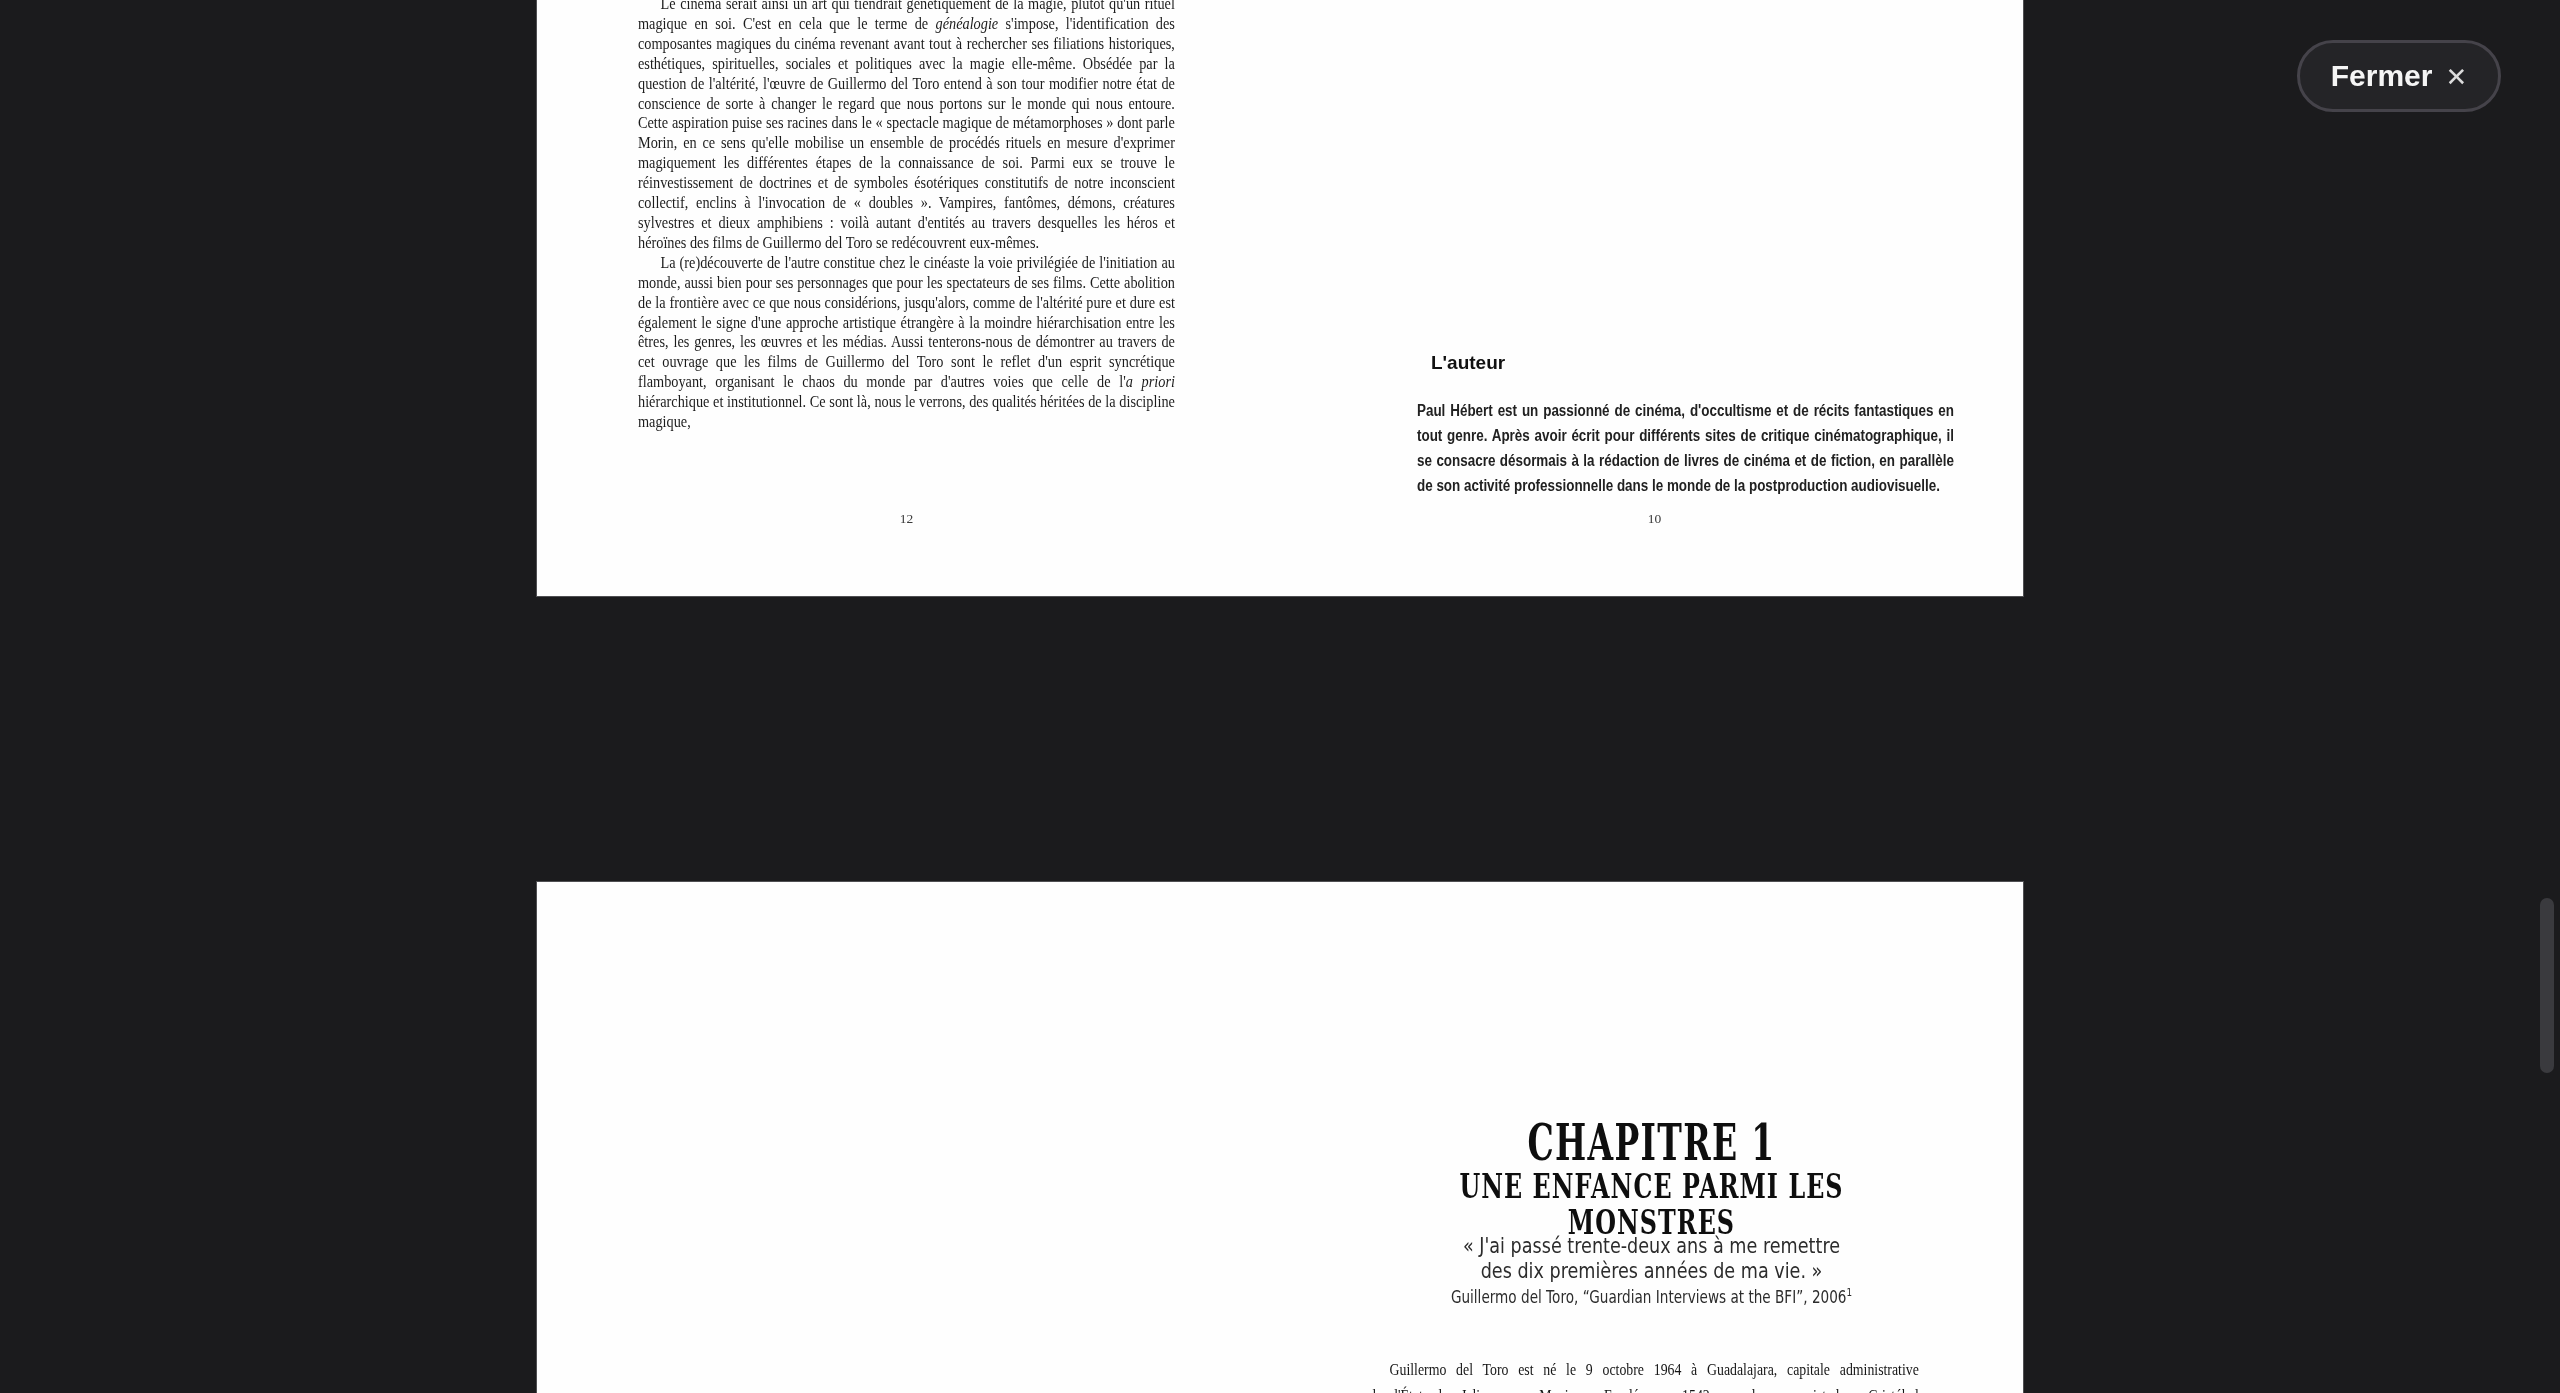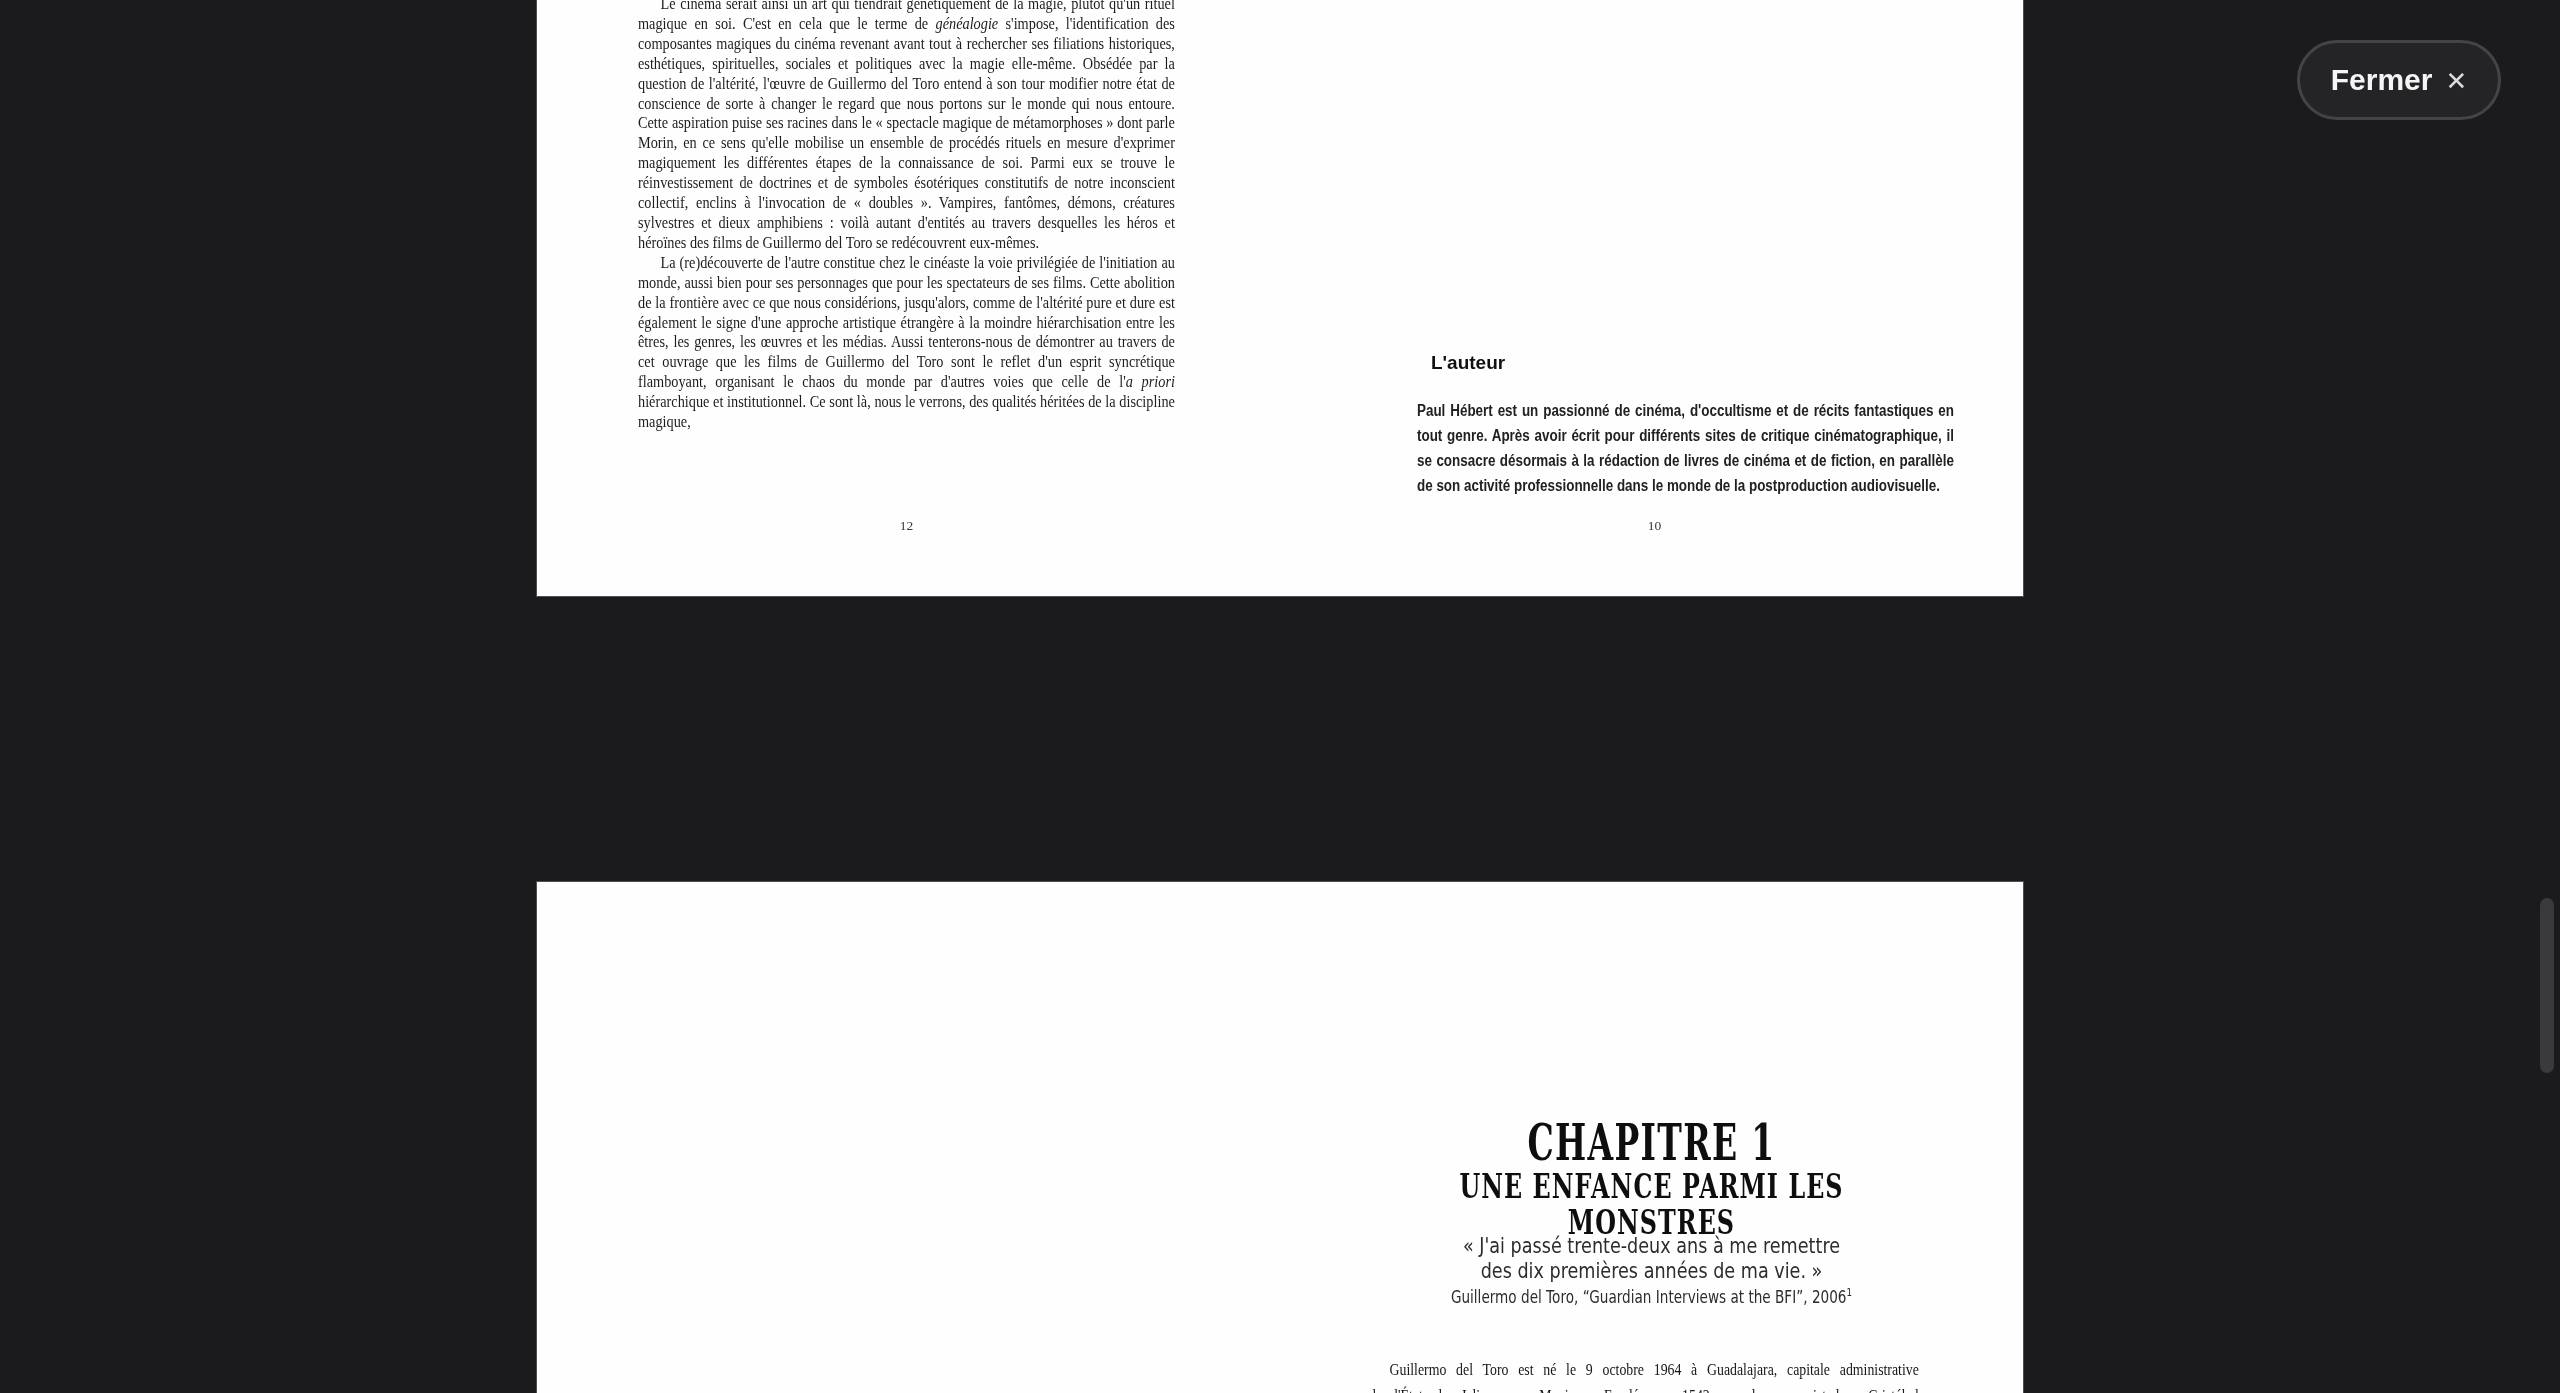--- a/index.html
+++ b/index.html
@@ -23,21 +23,21 @@
   
   .p12-text{position:absolute;left:101px;top:34px;width:537px;overflow:visible;}
   .p12-text-inner{
     width:620px;transform:scaleX(.866);transform-origin:0 0;
     font-size:16.5px;line-height:19.9px;text-align:justify;color:#1c1c1c;
   }
   .p12-text-inner p{text-indent:26px;}
 
   .page-num{
     position:absolute;width:537px;text-align:center;top:551px;
-    font-size:13.5px;color:#3a3a3a;font-family:"Liberation Serif",serif;margin-top:7px;
+    font-size:13.5px;color:#3a3a3a;font-family:"Liberation Serif",serif;
   }
   .num-left{left:101px;}
   .num-right{left:849px;}
 
   
   .author-heading{
     position:absolute;left:849px;top:392px;
     font-family:"Liberation Sans",sans-serif;font-weight:bold;
     font-size:19px;color:#111;margin-left:45px;
   }
@@ -73,21 +73,21 @@
   .chapter-body{top:474px;left:89px;width:550px;text-align:left;}
   .chapter-body-inner{
     width:696px;transform:scaleX(.79);transform-origin:0 0;
     font-size:17.5px;line-height:26px;color:#161616;
   }
   .chapter-body-inner .line{text-align:justify;text-align-last:justify;}
   .chapter-body-inner .line.first{text-indent:26px;}
 
   
   .close-btn{
-    position:absolute;left:2297px;top:40px;width:204px;height:80px;
+    position:absolute;left:2297px;top:40px;width:204px;height:72px;
     border-radius:40px;background:var(--button-bg);
     border:3px solid var(--button-border);
     display:flex;align-items:center;justify-content:center;gap:13px;
     cursor:pointer;font-family:"Liberation Sans",sans-serif;
   }
   .close-btn .lbl{font-size:30px;font-weight:bold;color:var(--button-text);}
   .close-btn .x{font-size:26px;font-weight:normal;color:#dcdcdc;margin-top:2px;}
 
   .scrollbar-thumb{
     position:absolute;left:2540px;top:898px;width:14px;height:175px;

